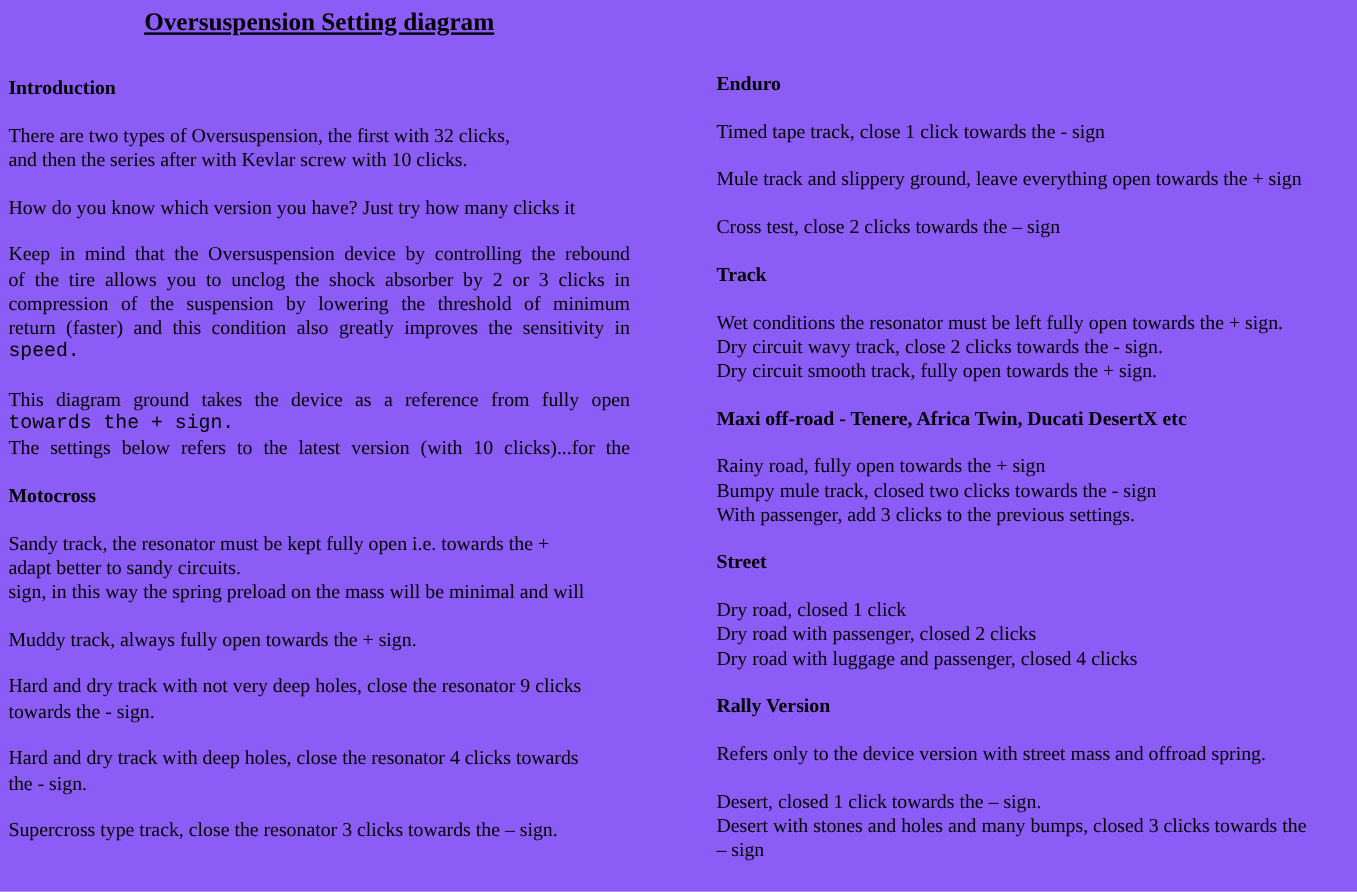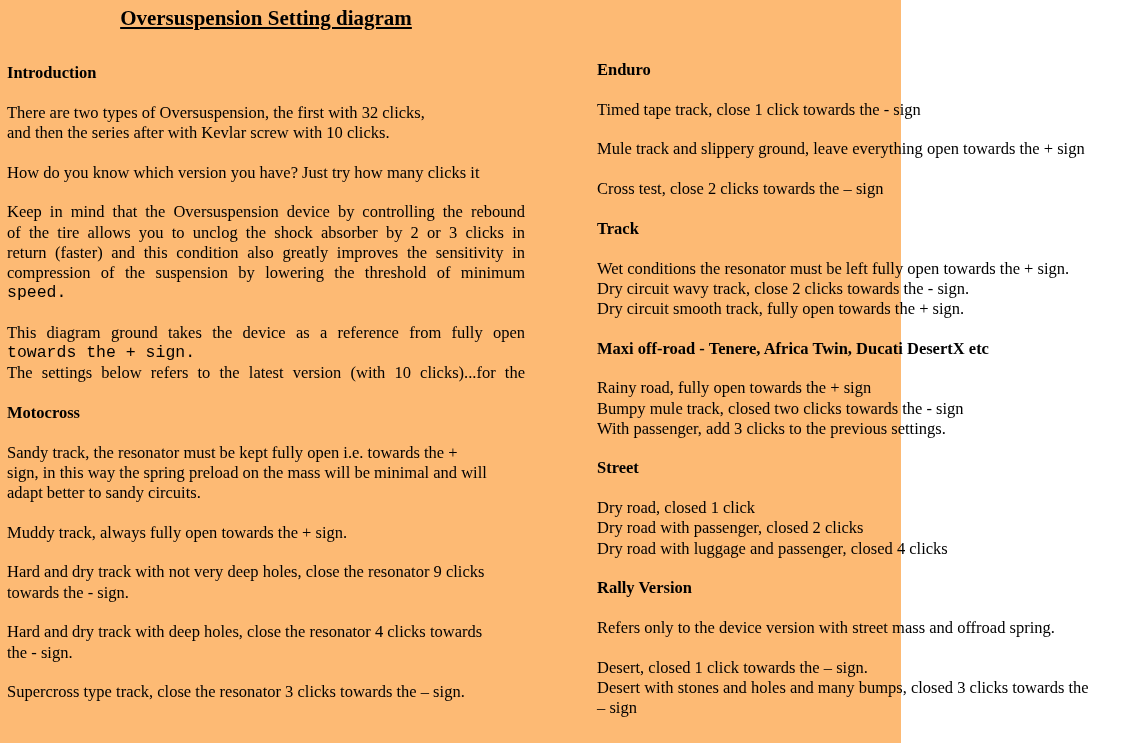--- a/index.html
+++ b/index.html
@@ -11,23 +11,23 @@
   body {
     width: 1131px;
     height: 743px;
     overflow: hidden;
     font-family: "Liberation Serif", serif;
     font-size: 16.5px;
     line-height: 20.2px;
   }
   .page {
     position: relative;
-    width: 901px;
+    width: 1131px;
     height: 743px;
-    background: #fdba74;
+    background: #8b5cf6;
   }
   .col {
     position: absolute;
     top: 0;
   }
   .col-left {
     left: 7px;
     top: 5px;
     width: 518px;
   }
@@ -80,38 +80,38 @@
           <div class="block">
             <div class="line">There are two types of Oversuspension, the first with 32 clicks,</div>
             <div class="line">and then the series after with Kevlar screw with 10 clicks.</div>
           </div>
           <div class="block">
             <div class="line">How do you know which version you have? Just try how many clicks it</div>
           </div>
           <div class="block">
             <div class="line jline">Keep in mind that the Oversuspension device by controlling the rebound</div>
             <div class="line jline">of the tire allows you to unclog the shock absorber by 2 or 3 clicks in</div>
+            <div class="line jline">compression of the suspension by lowering the threshold of minimum</div>
             <div class="line jline">return (faster) and this condition also greatly improves the sensitivity in</div>
-            <div class="line jline">compression of the suspension by lowering the threshold of minimum</div>
             <div class="line jlast">speed.</div>
           </div>
           <div class="block no-gap">
             <div class="line jline">This diagram ground takes the device as a reference from fully open</div>
             <div class="line jlast">towards the + sign.</div>
           </div>
           <div class="block">
             <div class="line jline">The settings below refers to the latest version (with 10 clicks)...for the</div>
           </div>
         </div>
         <div class="section">
           <div class="heading">Motocross</div>
           <div class="block">
             <div class="line">Sandy track, the resonator must be kept fully open i.e. towards the +</div>
+            <div class="line">adapt better to sandy circuits.</div>
             <div class="line">sign, in this way the spring preload on the mass will be minimal and will</div>
-            <div class="line">adapt better to sandy circuits.</div>
           </div>
           <div class="block">
             <div class="line">Muddy track, always fully open towards the + sign.</div>
           </div>
           <div class="block">
             <div class="line">Hard and dry track with not very deep holes, close the resonator 9 clicks</div>
             <div class="line">towards the - sign.</div>
           </div>
           <div class="block">
             <div class="line">Hard and dry track with deep holes, close the resonator 4 clicks towards</div>

